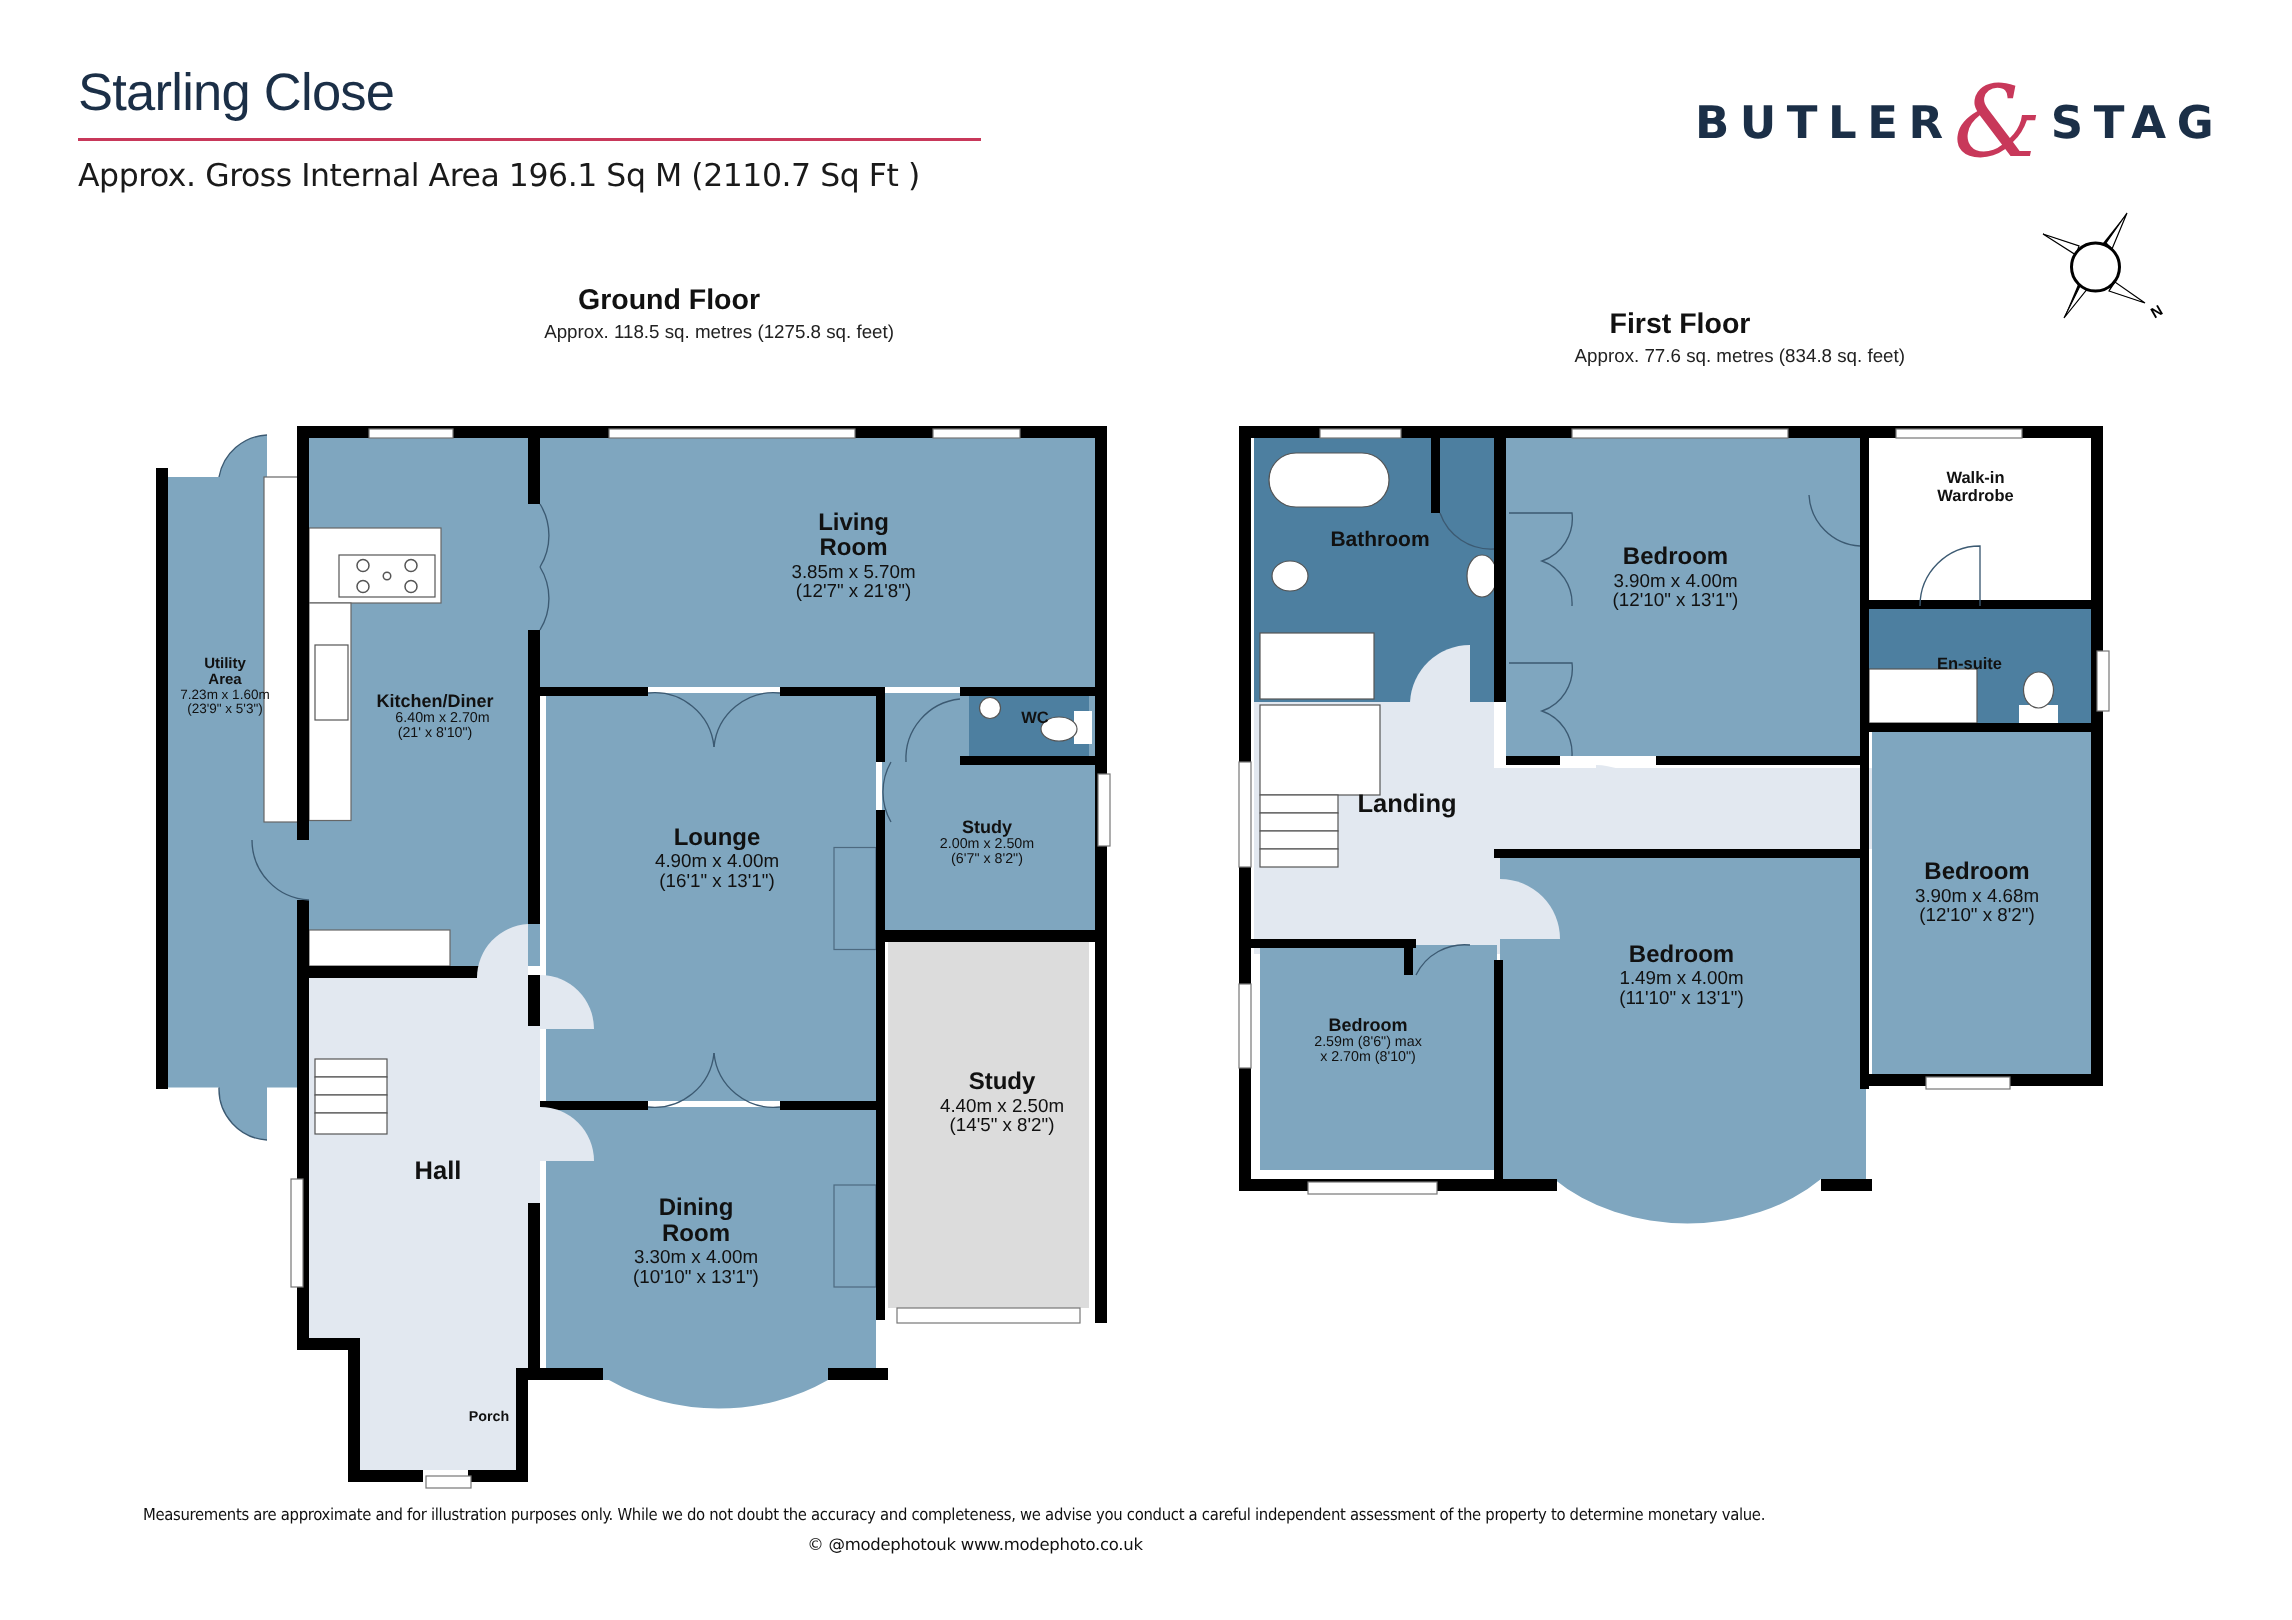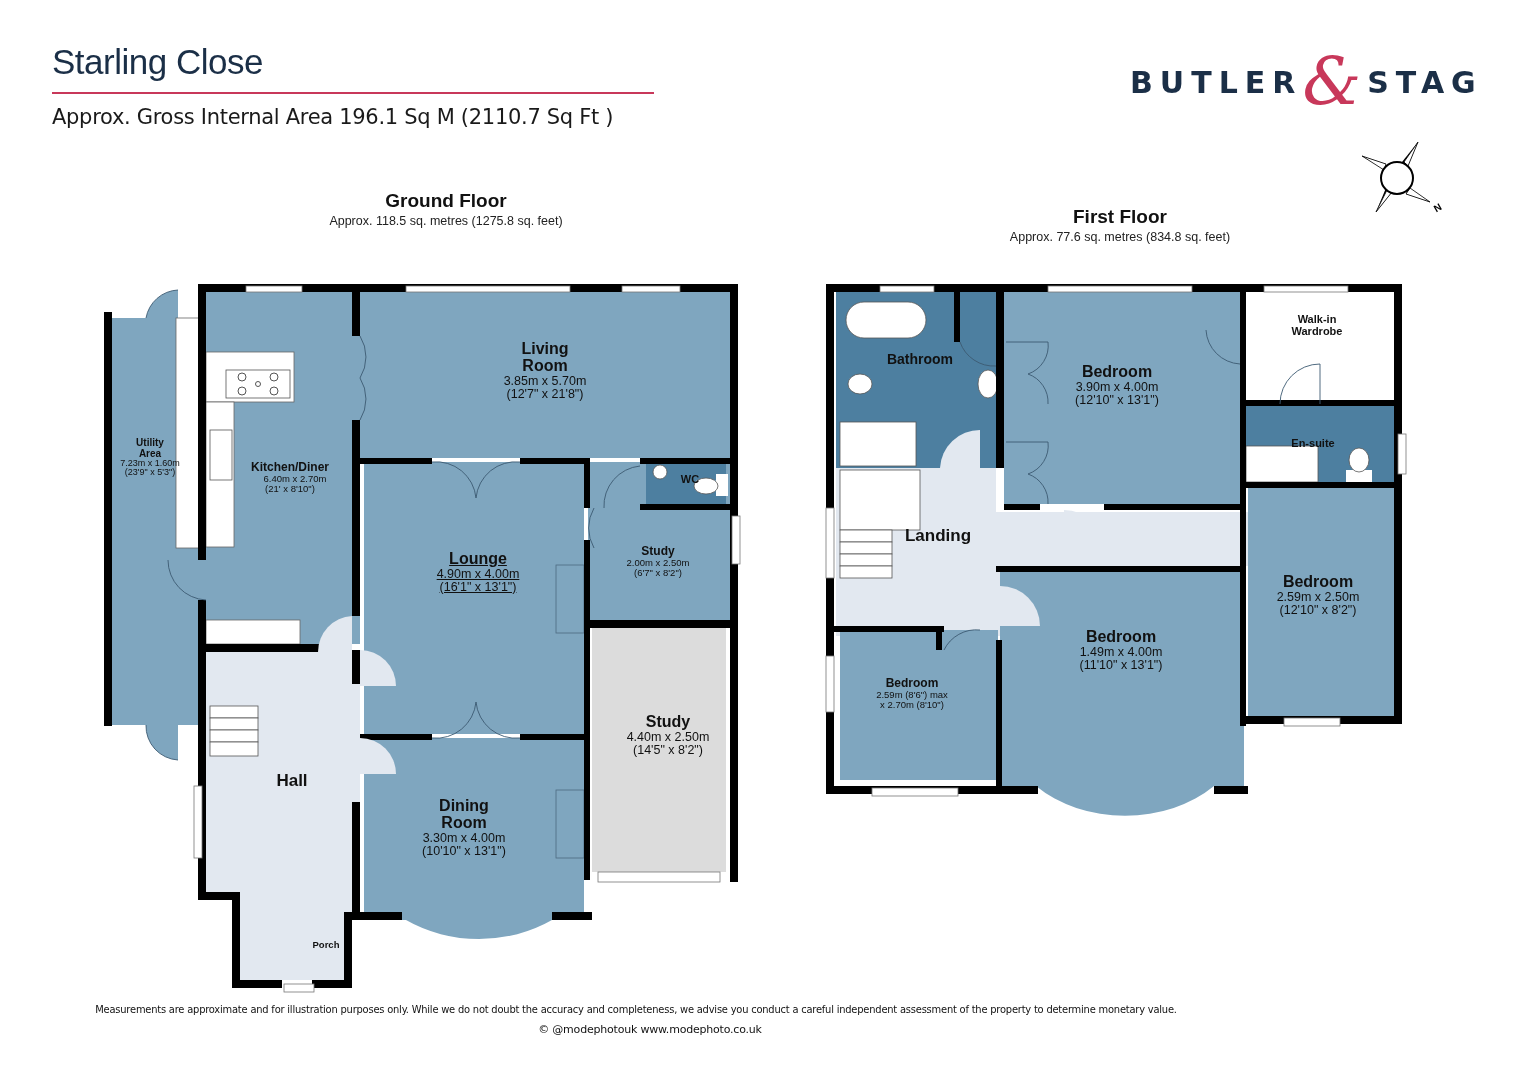--- a/index.html
+++ b/index.html
@@ -6,21 +6,21 @@
   body{width:1528px;height:1080px;position:relative;overflow:hidden;font-family:"Liberation Sans",sans-serif;}
   .title{position:absolute;left:52px;top:42px;font-family:Liberation Sans, sans-serif;font-size:35px;color:#1b2f47;letter-spacing:-0.5px;}
   .title-rule{position:absolute;left:52px;top:92px;width:602px;height:2px;background:#c8385a;}
   .subtitle{position:absolute;left:52px;top:105px;font-family:"DejaVu Sans",sans-serif;font-size:21px;color:#1a1a1a;letter-spacing:-0.3px;}
   .logo{position:absolute;left:1130px;top:52px;height:60px;display:flex;align-items:center;}
   .logo .word{font-family:"DejaVu Sans",sans-serif;font-weight:bold;font-size:30px;color:#1b2f47;letter-spacing:7px;}
   .logo .amp{font-family:"DejaVu Serif",serif;font-style:italic;font-size:66px;color:#c8385a;margin:0 6px 0 0;line-height:60px;}
   .compass{position:absolute;left:1358px;top:140px;width:92px;height:80px;}
   .floor-heading{position:absolute;text-align:center;}
   .floor-heading .h{font-size:19px;font-weight:bold;color:#111;}
-  .floor-heading .s{font-size:12.5px;color:#222;margin-top:2px;}
+  .floor-heading .s{font-size:12.5px;color:#222;margin-top:2px;text-align:right;}
   .plan{position:absolute;left:0;top:0;width:1528px;height:1080px;}
   .room-label{position:absolute;text-align:center;color:#111;line-height:1.05;transform:translateX(-50%);}
   .room-label .n{font-weight:bold;}
   .room-label .d{font-weight:normal;}
   .disclaimer{position:absolute;left:0;width:1272px;top:1003px;text-align:center;font-family:"DejaVu Sans Condensed","DejaVu Sans",sans-serif;font-size:11px;color:#111;letter-spacing:-0.2px;}
   .credit{position:absolute;left:0;width:1300px;top:1023px;text-align:center;font-family:"DejaVu Sans",sans-serif;font-size:11px;color:#111;letter-spacing:-0.2px;}
 </style>
 </head>
 <body>
 
@@ -237,35 +237,35 @@
   <div class="n">Utility</div>
   <div class="n">Area</div>
   <div class="d" style="font-size:9px;">7.23m x 1.60m</div>
   <div class="d" style="font-size:9px;">(23'9" x 5'3")</div>
 </div>
 <div class="room-label" style="left:290px;top:461px;font-size:12px;text-align:center;">
   <div class="n">Kitchen/Diner</div>
   <div class="d" style="font-size:9.5px;margin-left:10px;">6.40m x 2.70m</div>
   <div class="d" style="font-size:9.5px;">(21' x 8'10")</div>
 </div>
-<div class="room-label" style="left:545px;top:341px;font-size:16px;">
+<div class="room-label" style="left:569px;top:341px;font-size:16px;">
   <div class="n">Living</div>
   <div class="n">Room</div>
   <div class="d" style="font-size:12.5px;">3.85m x 5.70m</div>
   <div class="d" style="font-size:12.5px;">(12'7" x 21'8")</div>
 </div>
 <div class="room-label" style="left:690px;top:474px;font-size:11px;">
   <div class="n">WC</div>
 </div>
 <div class="room-label" style="left:658px;top:545px;font-size:12px;">
   <div class="n">Study</div>
   <div class="d" style="font-size:9.5px;">2.00m x 2.50m</div>
   <div class="d" style="font-size:9.5px;">(6'7" x 8'2")</div>
 </div>
-<div class="room-label" style="left:478px;top:551px;font-size:16px;text-decoration:underline;">
+<div class="room-label" style="left:478px;top:551px;font-size:16px;">
   <div class="n">Lounge</div>
   <div class="d" style="font-size:12.5px;">4.90m x 4.00m</div>
   <div class="d" style="font-size:12.5px;">(16'1" x 13'1")</div>
 </div>
 <div class="room-label" style="left:668px;top:714px;font-size:16px;">
   <div class="n">Study</div>
   <div class="d" style="font-size:12.5px;">4.40m x 2.50m</div>
   <div class="d" style="font-size:12.5px;">(14'5" x 8'2")</div>
 </div>
 <div class="room-label" style="left:292px;top:772px;font-size:17px;">
@@ -294,21 +294,21 @@
   <div class="n">Wardrobe</div>
 </div>
 <div class="room-label" style="left:1313px;top:438px;font-size:11px;">
   <div class="n">En-suite</div>
 </div>
 <div class="room-label" style="left:938px;top:527px;font-size:17px;">
   <div class="n">Landing</div>
 </div>
 <div class="room-label" style="left:1318px;top:574px;font-size:16px;">
   <div class="n">Bedroom</div>
-  <div class="d" style="font-size:12.5px;">2.59m x 2.50m</div>
+  <div class="d" style="font-size:12.5px;">3.90m x 4.68m</div>
   <div class="d" style="font-size:12.5px;">(12'10" x 8'2")</div>
 </div>
 <div class="room-label" style="left:1121px;top:629px;font-size:16px;">
   <div class="n">Bedroom</div>
   <div class="d" style="font-size:12.5px;">1.49m x 4.00m</div>
   <div class="d" style="font-size:12.5px;">(11'10" x 13'1")</div>
 </div>
 <div class="room-label" style="left:912px;top:677px;font-size:12px;">
   <div class="n">Bedroom</div>
   <div class="d" style="font-size:9.5px;">2.59m (8'6") max</div>

